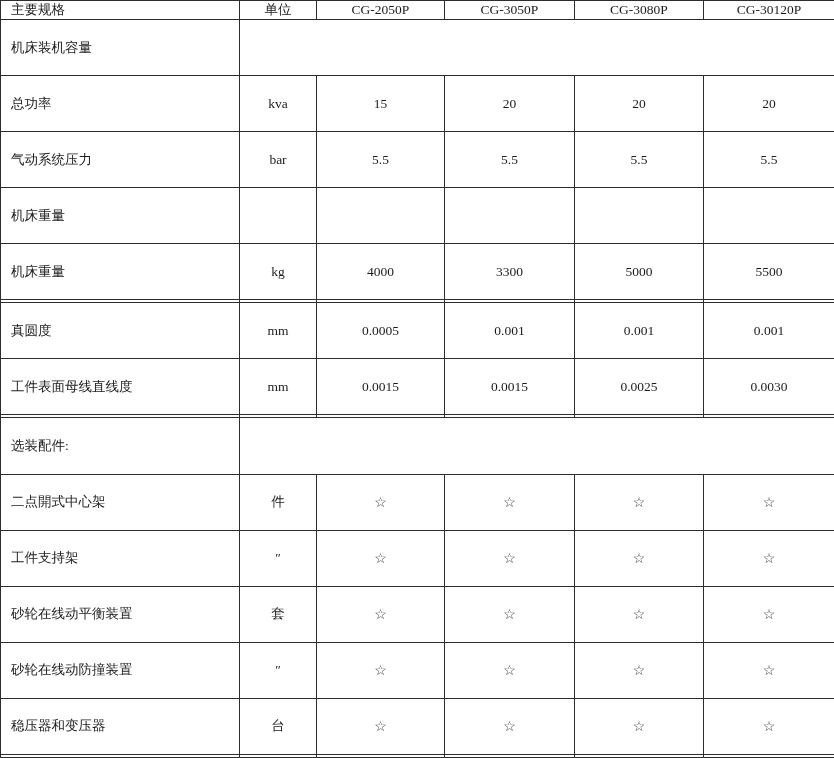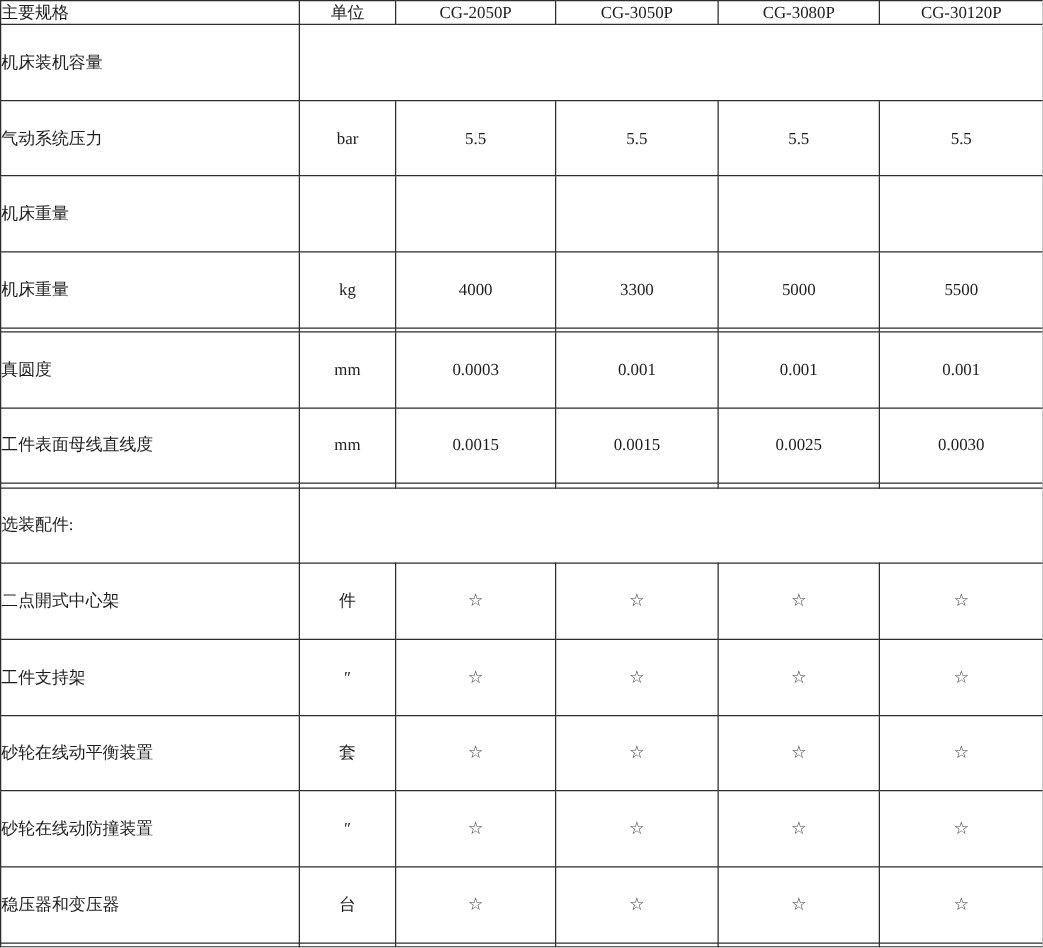--- a/index.html
+++ b/index.html
@@ -26,20 +26,21 @@
     font-weight: normal;
     text-align: center;
     vertical-align: middle;
     padding: 0;
     overflow: hidden;
     white-space: nowrap;
   }
   table.spec th.label,
   table.spec td.label {
     text-align: left;
+    padding-left: 10px;
   }
   table.spec td.star {
     font-size: 14px;
     color: #3a3a3a;
   }
 </style>
 </head>
 <body>
 
 <table class="spec">
@@ -58,20 +59,28 @@
       <th>CG-2050P</th>
       <th>CG-3050P</th>
       <th>CG-3080P</th>
       <th>CG-30120P</th>
     </tr>
   </thead>
   <tbody>
       <tr>
         <td class="label">机床装机容量</td>
         <td colspan="5"></td>
+      </tr>
+      <tr>
+        <td class="label">总功率</td>
+        <td>kva</td>
+        <td>15</td>
+        <td>20</td>
+        <td>20</td>
+        <td>20</td>
       </tr>
       <tr>
         <td class="label">气动系统压力</td>
         <td>bar</td>
         <td>5.5</td>
         <td>5.5</td>
         <td>5.5</td>
         <td>5.5</td>
       </tr>
       <tr>
@@ -94,21 +103,21 @@
         <td class="label"></td>
         <td></td>
         <td></td>
         <td></td>
         <td></td>
         <td></td>
       </tr>
       <tr>
         <td class="label">真圆度</td>
         <td>mm</td>
-        <td>0.0003</td>
+        <td>0.0005</td>
         <td>0.001</td>
         <td>0.001</td>
         <td>0.001</td>
       </tr>
       <tr>
         <td class="label">工件表面母线直线度</td>
         <td>mm</td>
         <td>0.0015</td>
         <td>0.0015</td>
         <td>0.0025</td>

